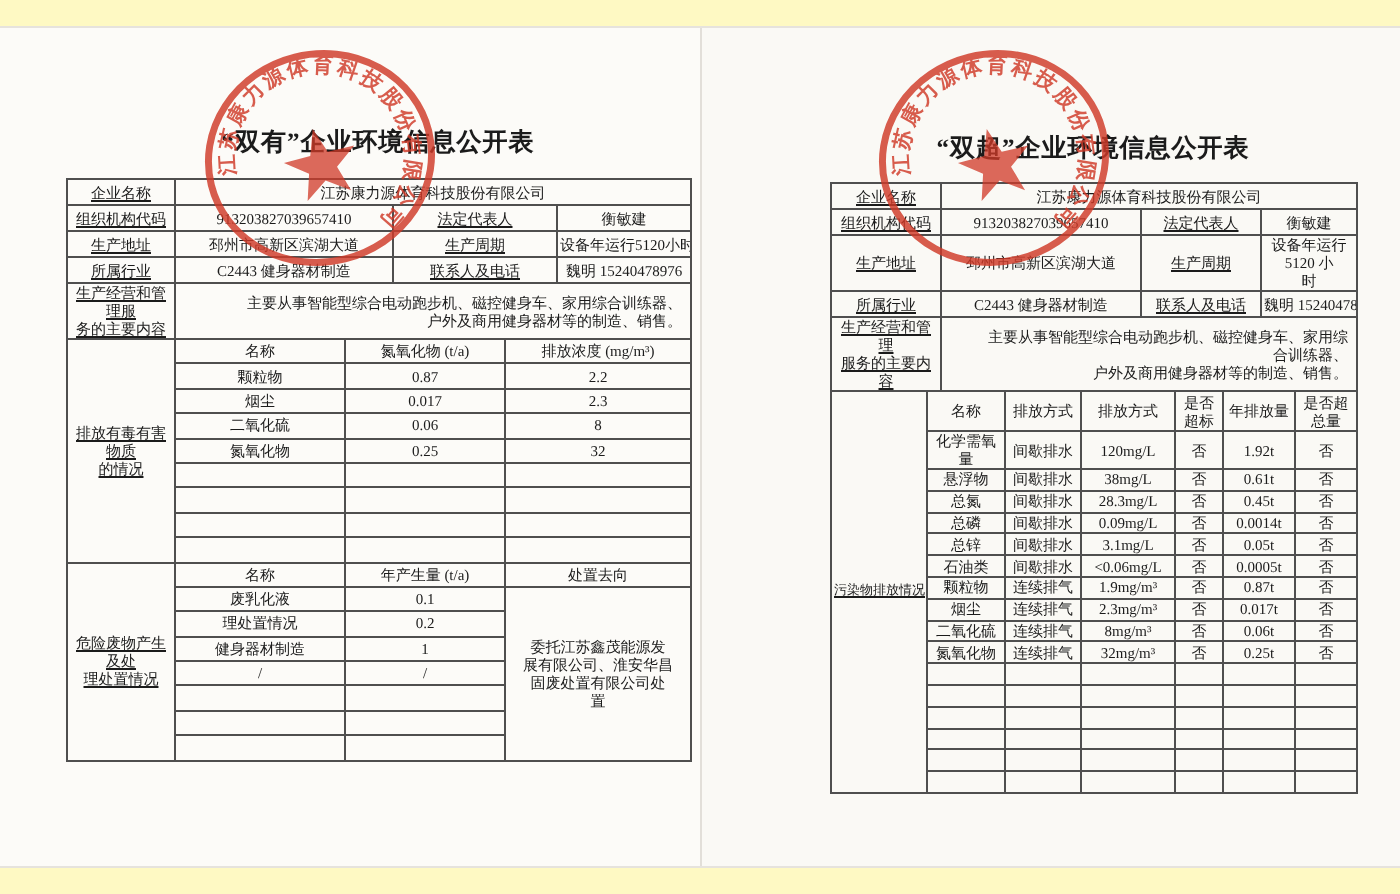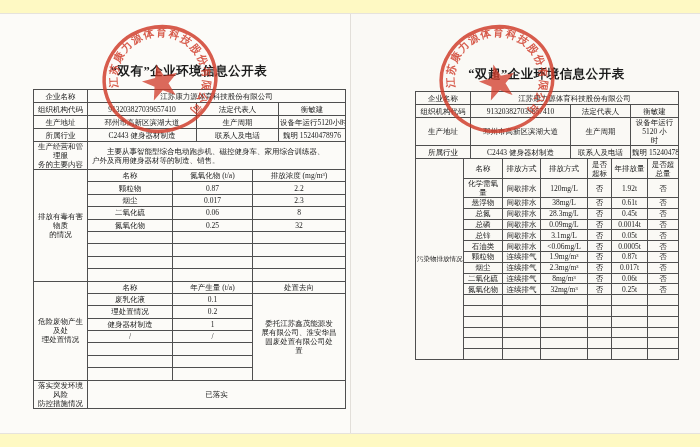--- a/index.html
+++ b/index.html
@@ -8,22 +8,22 @@
   .paper{position:absolute;top:13px;height:420px;background:#fcfbf8;}
   .paper.left{left:0;width:350px;}
   .paper.right{left:350px;width:350px;background:#faf9f5;}
   .seam{position:absolute;top:13px;left:350px;width:1px;height:420px;background:#e2dfd9;}
   .edge{position:absolute;left:0;width:700px;height:1px;background:#e6e3dd;}
   .doc-title{position:absolute;font-weight:bold;font-size:12.5px;letter-spacing:.5px;text-align:center;}
   .doc{position:absolute;}
   table{border-collapse:collapse;table-layout:fixed;width:100%;margin-top:-1px;}
   td{border:1px solid #4f4f4f;font-size:7.5px;line-height:1.2;text-align:center;
      vertical-align:middle;padding:0 1px;white-space:pre-line;overflow:hidden;}
-  .lab{white-space:pre-line;}
-  .scope{text-align:left;text-indent:15px;padding:1px 4px;}
+  .lab{white-space:pre-line;text-decoration:underline;}
+  .scope{text-align:right;text-indent:15px;padding:1px 4px;}
   .nw{white-space:nowrap;}
   .sm{font-size:6.5px;white-space:nowrap;}
   .t-info tr{height:13px;} .t-scope tr{height:26px;margin-left:36px;} .t-sub tr{height:12.4px;}
   .t-final tr{height:24px;}
   .r-info tr{height:13px;} .r-info tr:nth-child(3){height:22px;}
   .r-scope tr{height:26px;}
   .r-pol tr{height:10.8px;} .r-pol tr:first-child{height:20px;}
   .stamp{position:absolute;opacity:.82;transform:rotate(-14deg);pointer-events:none;}
 </style>
 </head>
@@ -183,33 +183,20 @@
           <tr>
             <td></td>
             <td></td>
           </tr>
           <tr>
             <td></td>
             <td></td>
           </tr>
         </tbody>
     </table>
-    <table class="t-final">
-      <colgroup>
-          <col style="width:54px">
-          <col style="width:258px">
-        </colgroup>
-      <tbody>
-          <tr>
-            <td class="lab">落实突发环境风险
-防控措施情况</td>
-            <td colspan="1">已落实</td>
-          </tr>
-        </tbody>
-    </table>
   </div>
 
   <div class="doc-title" style="left:415px;top:66px;width:263px">“双超”企业环境信息公开表</div>
   <div class="doc" style="left:415px;top:92px;width:263px">
     <table class="r-info">
       <colgroup>
           <col style="width:55px">
           <col style="width:100px">
           <col style="width:60px">
           <col style="width:48px">
@@ -230,20 +217,34 @@
             <td class="nw">邳州市高新区滨湖大道</td>
             <td class="lab">生产周期</td>
             <td>设备年运行 5120 小
 时</td>
           </tr>
           <tr>
             <td class="lab">所属行业</td>
             <td class="nw">C2443 健身器材制造</td>
             <td class="lab">联系人及电话</td>
             <td class="nw">魏明 15240478976</td>
+          </tr>
+        </tbody>
+    </table>
+    <table class="r-scope">
+      <colgroup>
+          <col style="width:55px">
+          <col style="width:208px">
+        </colgroup>
+      <tbody>
+          <tr>
+            <td class="lab">生产经营和管理
+服务的主要内容</td>
+            <td colspan="1" class="scope">主要从事智能型综合电动跑步机、磁控健身车、家用综合训练器、
+户外及商用健身器材等的制造、销售。</td>
           </tr>
         </tbody>
     </table>
     <table class="r-pol">
       <colgroup>
           <col style="width:48px">
           <col style="width:39px">
           <col style="width:38px">
           <col style="width:47px">
           <col style="width:24px">

